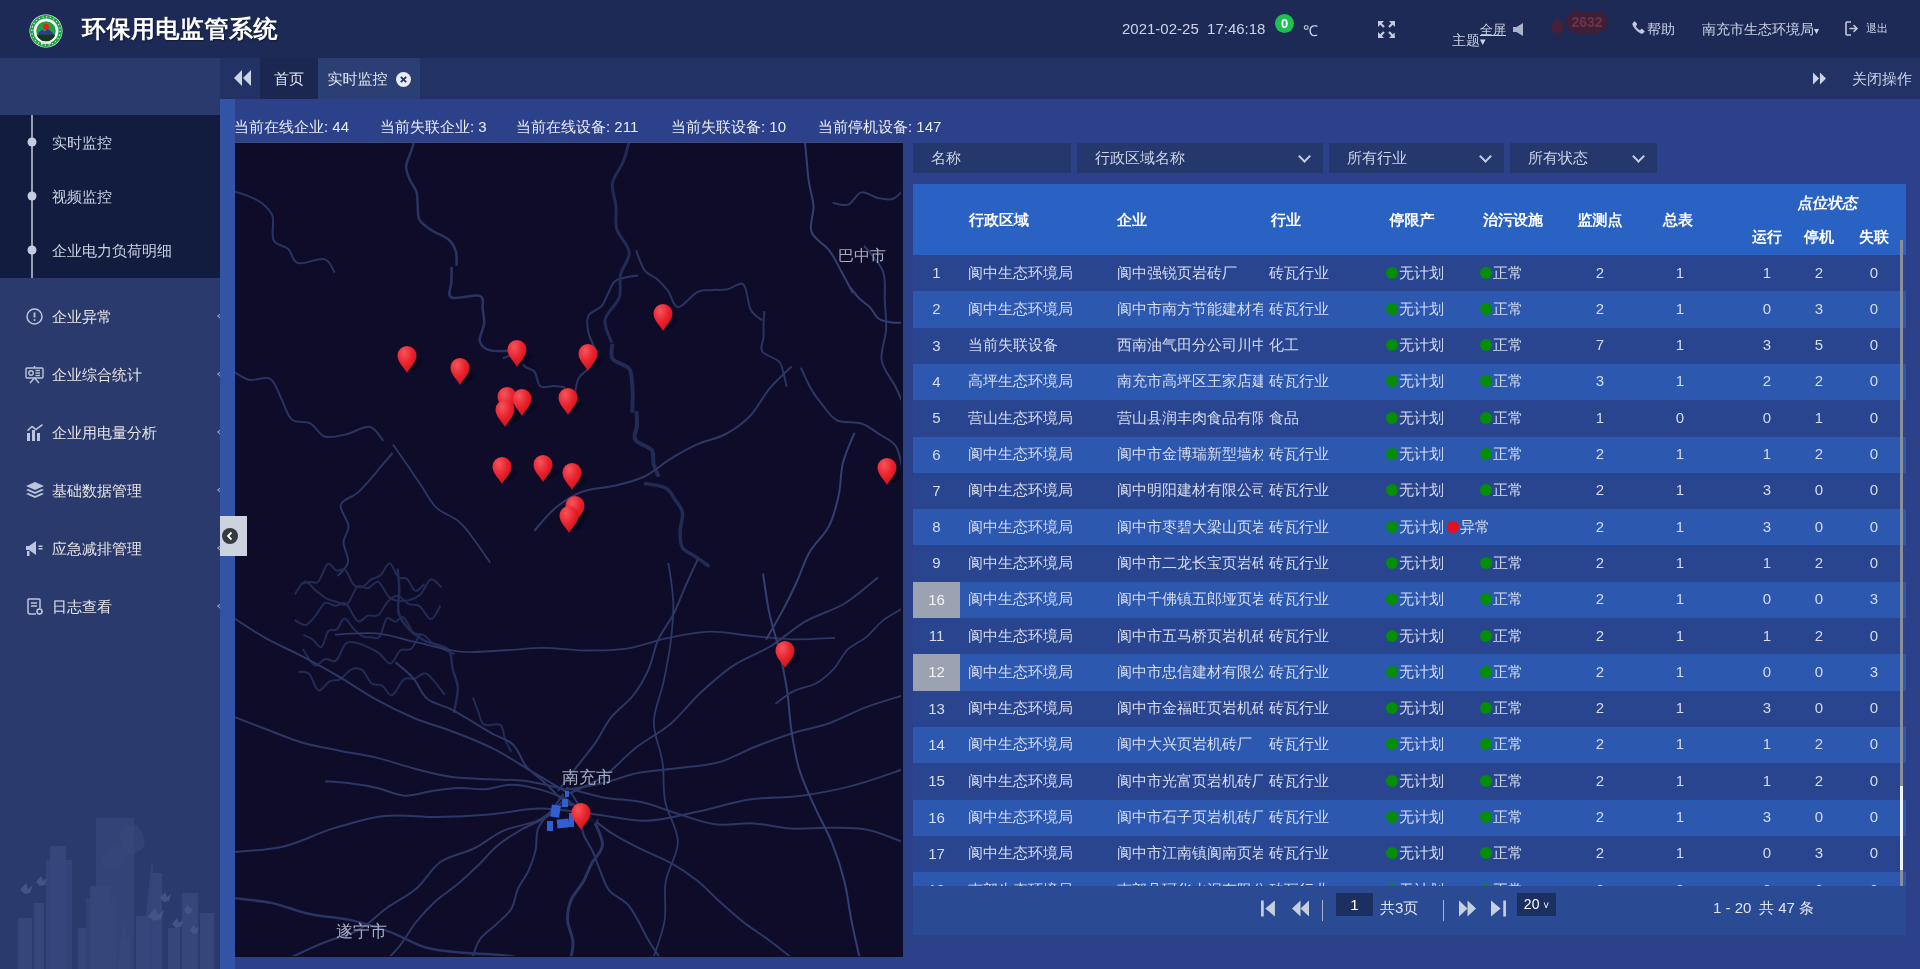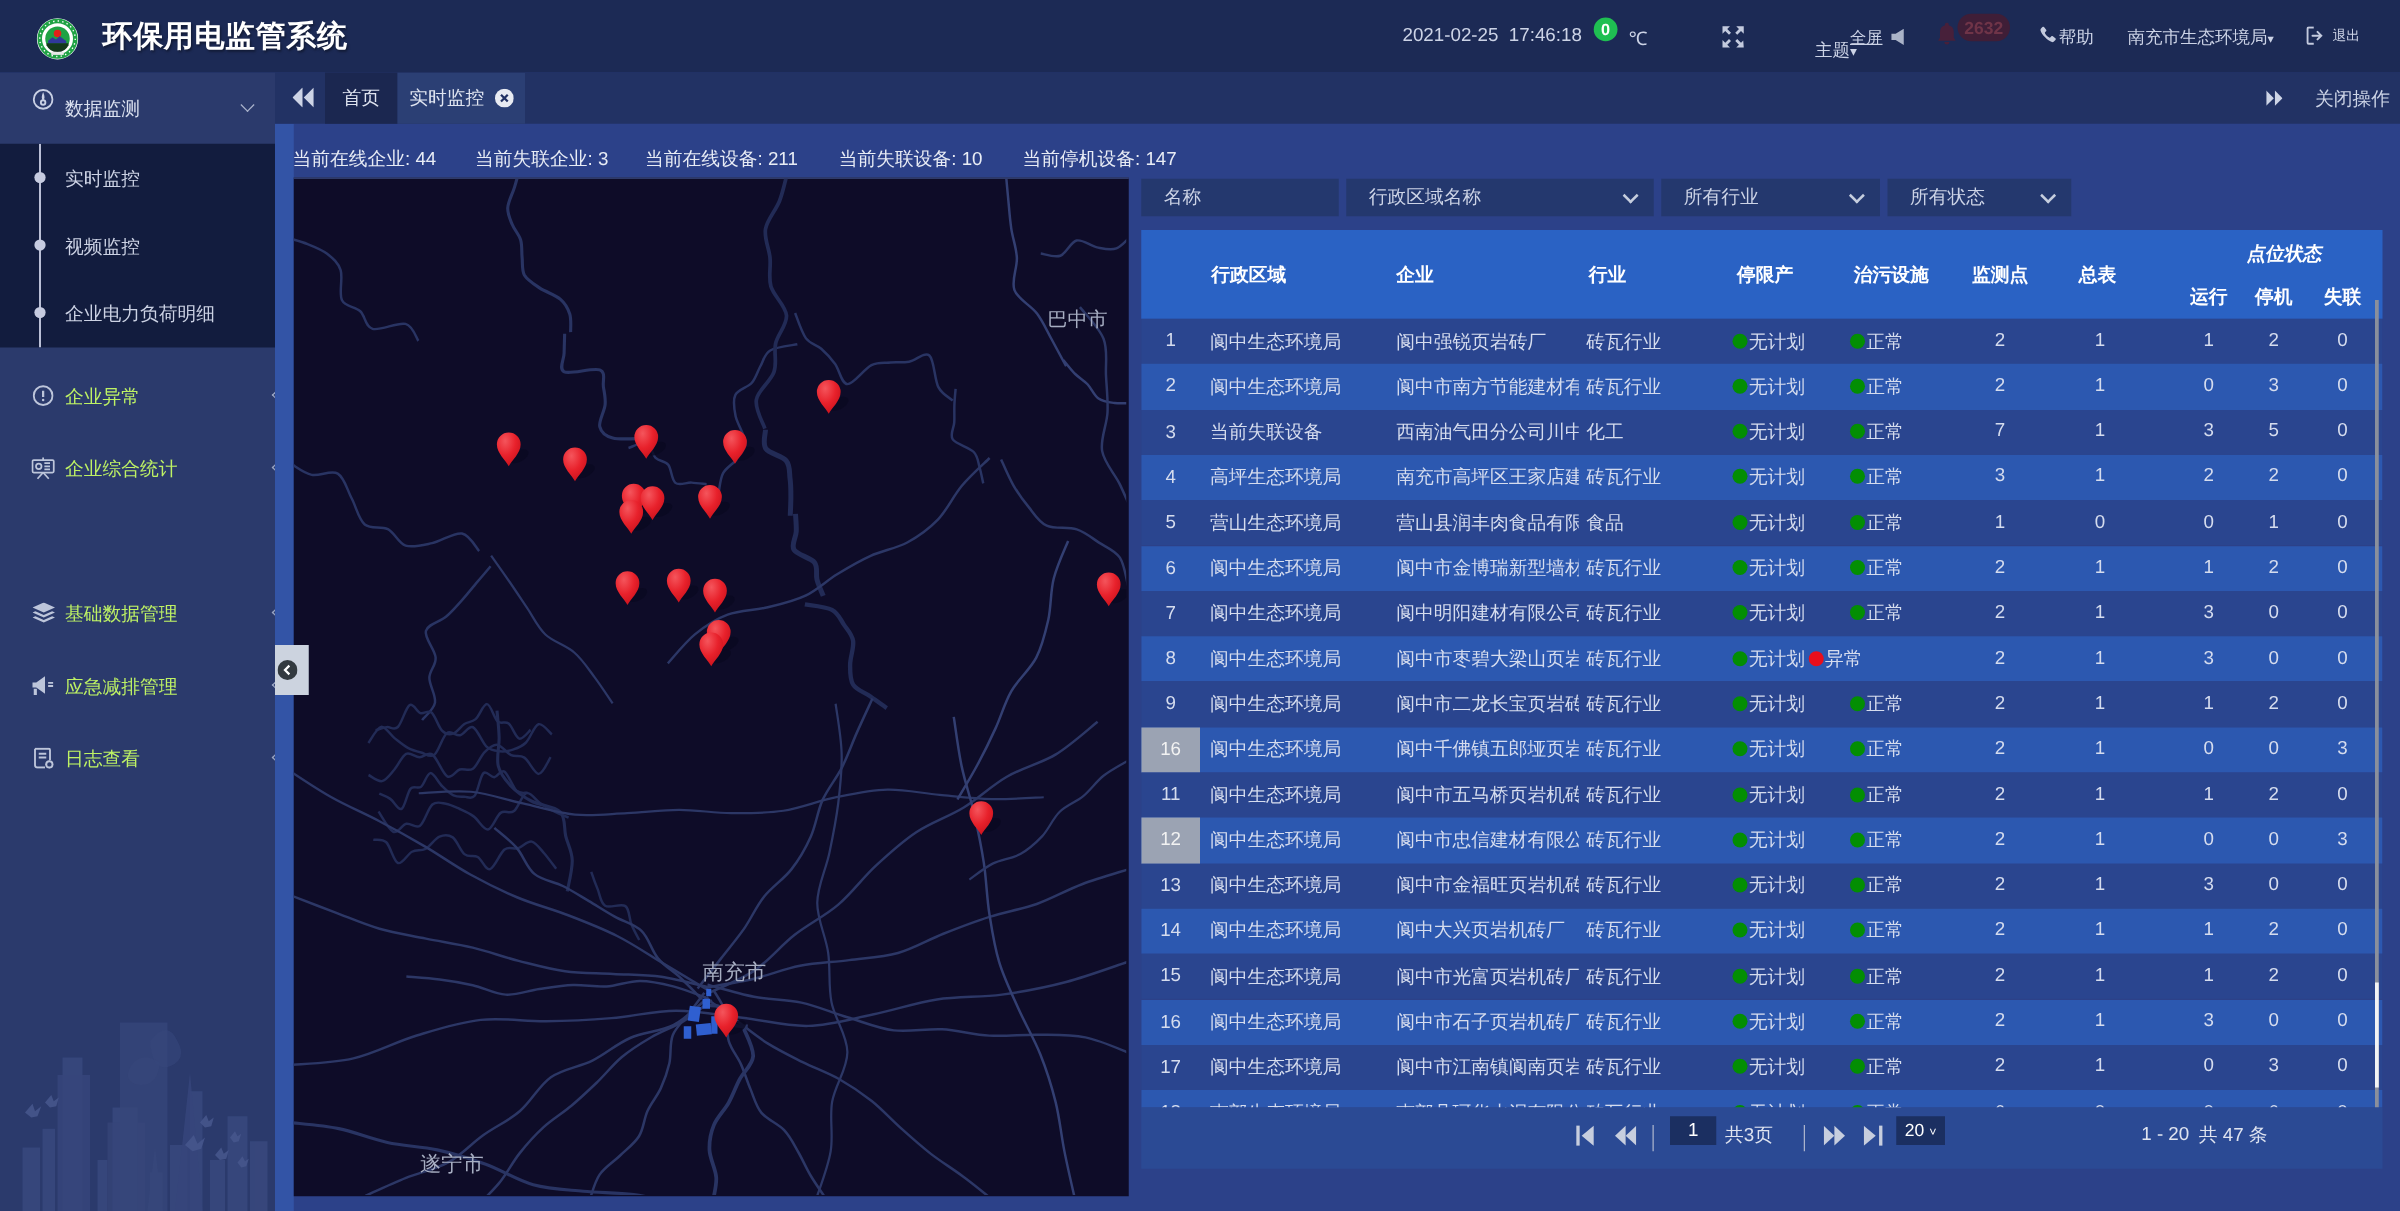--- a/index.html
+++ b/index.html
@@ -3,21 +3,21 @@
 <meta charset="utf-8">
 <style>
 * { margin:0; padding:0; box-sizing:border-box; }
 html,body { width:1920px; height:969px; overflow:hidden; background:#2c4189;
   font-family:"Liberation Sans", sans-serif; }
 .abs { position:absolute; }
 #header { position:absolute; left:0; top:0; width:1920px; height:58px; background:#1c2a55; z-index:30; }
 #title { position:absolute; left:82px; top:13px; font-size:24px; font-weight:bold; color:#fff; letter-spacing:0.5px; text-shadow:1px 1px 2px rgba(0,0,0,.4); }
 .htxt { position:absolute; color:#ccd3e6; font-size:16px; top:20px; }
 #sidebar { position:absolute; left:0; top:58px; width:220px; height:911px; background:#2b3a6c; z-index:20; overflow:hidden; }
-.mrow { position:absolute; left:0; width:244px; height:58px; color:#bef264; font-size:15px; }
+.mrow { position:absolute; left:0; width:244px; height:58px; color:#e5e5e5; font-size:15px; }
 .mrow .txt { position:absolute; left:52px; top:20px; }
 .mrow .chev { position:absolute; right:17px; top:24px; width:8px; height:8px; border-left:1.7px solid #9aa5c4; border-bottom:1.7px solid #9aa5c4; transform:rotate(45deg); }
 #grp-head { position:absolute; left:0; top:0; width:220px; height:58px; }
 #grp-body { position:absolute; left:0; top:57px; width:220px; height:163px; background:#121c3e; }
 .subitem { position:absolute; left:52px; color:#ccd2e4; font-size:15px; }
 #tabbar { position:absolute; left:220px; top:58px; width:1700px; height:41px; background:#223264; z-index:25; }
 .tab { position:absolute; top:0; height:41px; font-size:15px; color:#dfe4f0; text-align:center; }
 #content { position:absolute; left:220px; top:99px; width:1700px; height:870px; background:#2c4189; }
 #stats { position:absolute; left:0; top:19px; width:1700px; height:20px; color:#e8ecf5; font-size:15px; }
 #stats span { position:absolute; top:0; }
@@ -79,29 +79,20 @@
   <div class="htxt" style="left:1647px;font-size:14px;top:21px;">帮助</div>
   <div class="htxt" style="left:1702px;font-size:14px;top:21px;">南充市生态环境局<span style="font-size:10px;">▾</span></div>
   <svg class="abs" style="left:1845px;top:21px" width="15" height="15" viewBox="0 0 15 15" fill="none" stroke="#c3cade" stroke-width="1.6">
     <path d="M6 1 H2 a1 1 0 0 0 -1 1 v11 a1 1 0 0 0 1 1 h4"></path>
     <path d="M9 4.5 L12 7.5 L9 10.5 M12 7.5 H5" stroke-linecap="round"></path>
   </svg>
   <div class="htxt" style="left:1866px;font-size:11px;top:21px;">退出</div>
 </div>
 
 <div id="sidebar">
-  <div id="grp-head">
-    <svg class="abs" style="left:26px;top:13px" width="17" height="17" viewBox="0 0 17 17" fill="none" stroke="#c9d0e4" stroke-width="1.5">
-      <circle cx="8.5" cy="8.5" r="7.5"></circle>
-      <path d="M8.5 2.5 C10 6 10 8 8.5 9.5 C7 8 7 6 8.5 2.5z" fill="#c9d0e4" stroke="none"></path>
-      <circle cx="8.5" cy="11" r="1.8"></circle>
-    </svg>
-    <div class="abs" style="left:52px;top:20px;font-size:15px;color:#dbe1f0;">数据监测</div>
-    <div class="abs" style="right:18px;top:22px;width:8px;height:8px;border-right:1.7px solid #aab3cc;border-bottom:1.7px solid #aab3cc;transform:rotate(45deg);"></div>
-  </div>
   <div id="grp-body">
     <svg class="abs" style="left:0;top:0" width="220" height="163" viewBox="0 0 220 163">
       <line x1="32" y1="0" x2="32" y2="163" stroke="#c6cbe0" stroke-width="1.5"></line>
       <circle cx="32" cy="27" r="4.5" fill="#c6cbe0"></circle>
       <circle cx="32" cy="81" r="4.5" fill="#c6cbe0"></circle>
       <circle cx="32" cy="135" r="4.5" fill="#c6cbe0"></circle>
     </svg>
     <div class="subitem" style="top:19px">实时监控</div>
     <div class="subitem" style="top:73px">视频监控</div>
     <div class="subitem" style="top:127px">企业电力负荷明细</div>
@@ -120,20 +111,30 @@
       <rect x="1" y="3" width="17" height="10" rx="1"></rect>
       <line x1="9.5" y1="1" x2="9.5" y2="3"></line>
       <line x1="9.5" y1="13" x2="5" y2="18"></line>
       <line x1="9.5" y1="13" x2="14" y2="18"></line>
       <circle cx="6" cy="8" r="2.2"></circle>
       <line x1="10.5" y1="5.5" x2="15" y2="5.5"></line>
       <line x1="10.5" y1="8" x2="15" y2="8"></line>
       <line x1="10.5" y1="10.5" x2="15" y2="10.5"></line>
     </svg>
     <div class="txt">企业综合统计</div>
+      <div class="chev"></div>
+  </div>
+  <div class="mrow" style="top:346px">
+    <svg class="abs" style="left:26px;top:20px" width="18" height="17" viewBox="0 0 18 17" fill="#bdc5da">
+      <rect x="1" y="9" width="3" height="8"></rect>
+      <rect x="6" y="6" width="3" height="11"></rect>
+      <rect x="11" y="9" width="3" height="8"></rect>
+      <path d="M1 6 L6 1.5 L10 4.5 L16 0 l1 1.2 -7 5.3 -4-3 -4 3.7z"></path>
+    </svg>
+    <div class="txt">企业用电量分析</div>
       <div class="chev"></div>
   </div>
   <div class="mrow" style="top:404px">
     <svg class="abs" style="left:26px;top:20px" width="18" height="17" viewBox="0 0 18 17" fill="#bdc5da">
       <path d="M9 0 L18 4 9 8 0 4z"></path>
       <path d="M2.3 7 L0 8 9 12 18 8 15.7 7 9 10z"></path>
       <path d="M2.3 11 L0 12 9 16 18 12 15.7 11 9 14z"></path>
     </svg>
     <div class="txt">基础数据管理</div>
       <div class="chev"></div>

